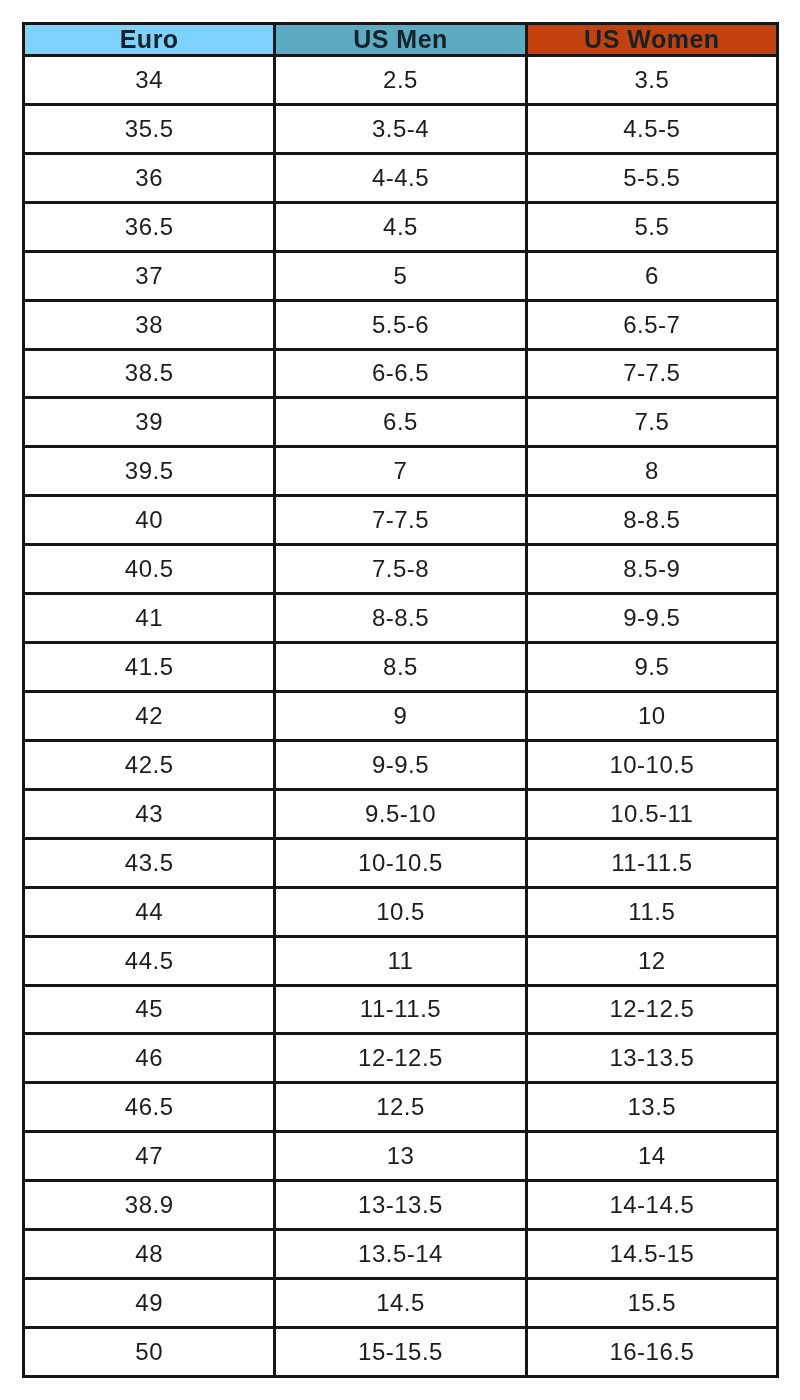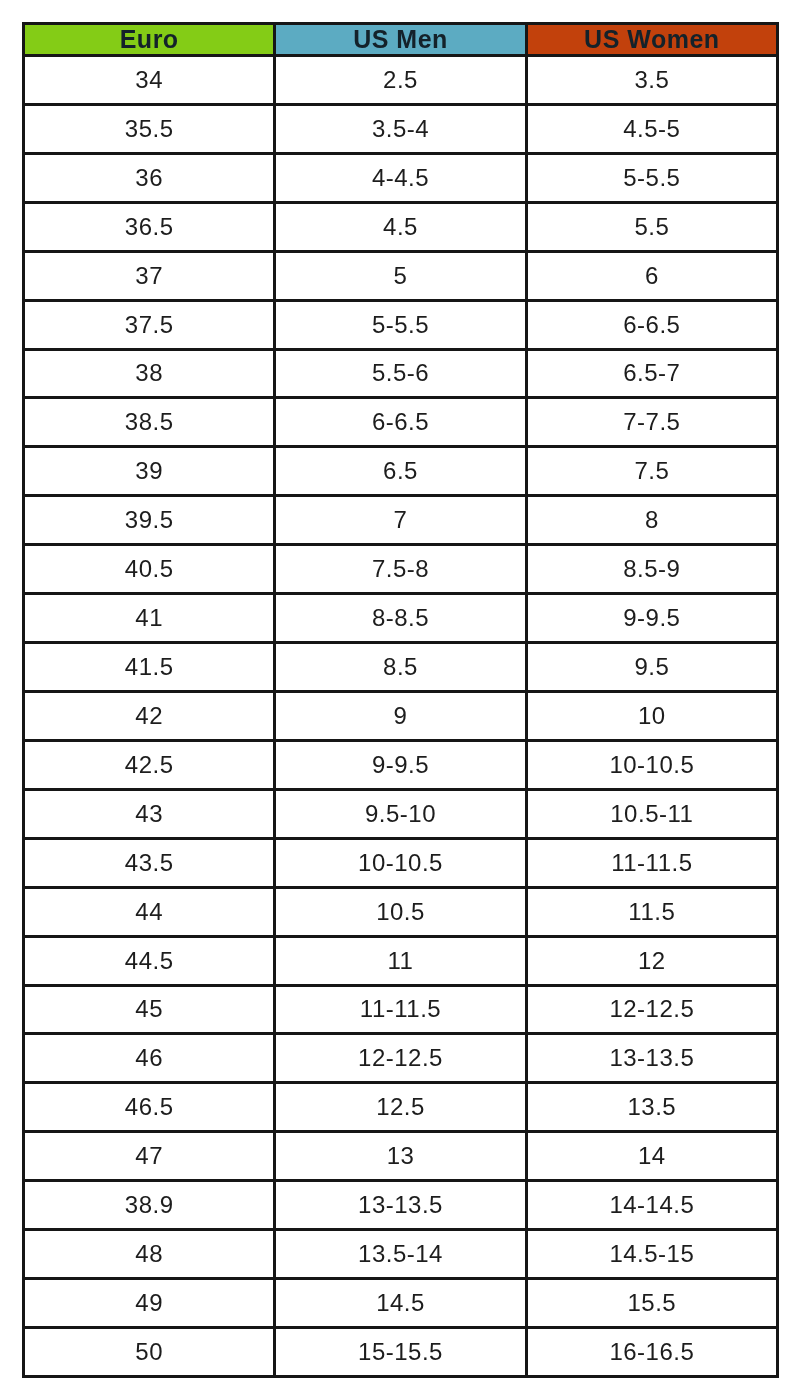--- a/index.html
+++ b/index.html
@@ -46,21 +46,21 @@
     background: #ffffff;
   }
 </style>
 </head>
 <body>
 
 <div class="stage">
   <table class="size-table">
     <thead>
       <tr>
-        <th style="background: #84cc16;">Euro</th>
+        <th style="background: #7dd3fc;">Euro</th>
         <th style="background: rgb(92, 171, 194); text-align: center;">US Men</th>
         <th style="background: #c2410c;">US Women</th>
       </tr>
     </thead>
     <tbody>
         <tr>
           <td>34</td>
           <td>2.5</td>
           <td>3.5</td>
         </tr>
@@ -78,43 +78,43 @@
           <td>36.5</td>
           <td>4.5</td>
           <td>5.5</td>
         </tr>
         <tr>
           <td>37</td>
           <td>5</td>
           <td>6</td>
         </tr>
         <tr>
-          <td>37.5</td>
-          <td>5-5.5</td>
-          <td>6-6.5</td>
-        </tr>
-        <tr>
           <td>38</td>
           <td>5.5-6</td>
           <td>6.5-7</td>
         </tr>
         <tr>
           <td>38.5</td>
           <td>6-6.5</td>
           <td>7-7.5</td>
         </tr>
         <tr>
           <td>39</td>
           <td>6.5</td>
           <td>7.5</td>
         </tr>
         <tr>
           <td>39.5</td>
           <td>7</td>
           <td>8</td>
+        </tr>
+        <tr>
+          <td>40</td>
+          <td>7-7.5</td>
+          <td>8-8.5</td>
         </tr>
         <tr>
           <td>40.5</td>
           <td>7.5-8</td>
           <td>8.5-9</td>
         </tr>
         <tr>
           <td>41</td>
           <td>8-8.5</td>
           <td>9-9.5</td>

